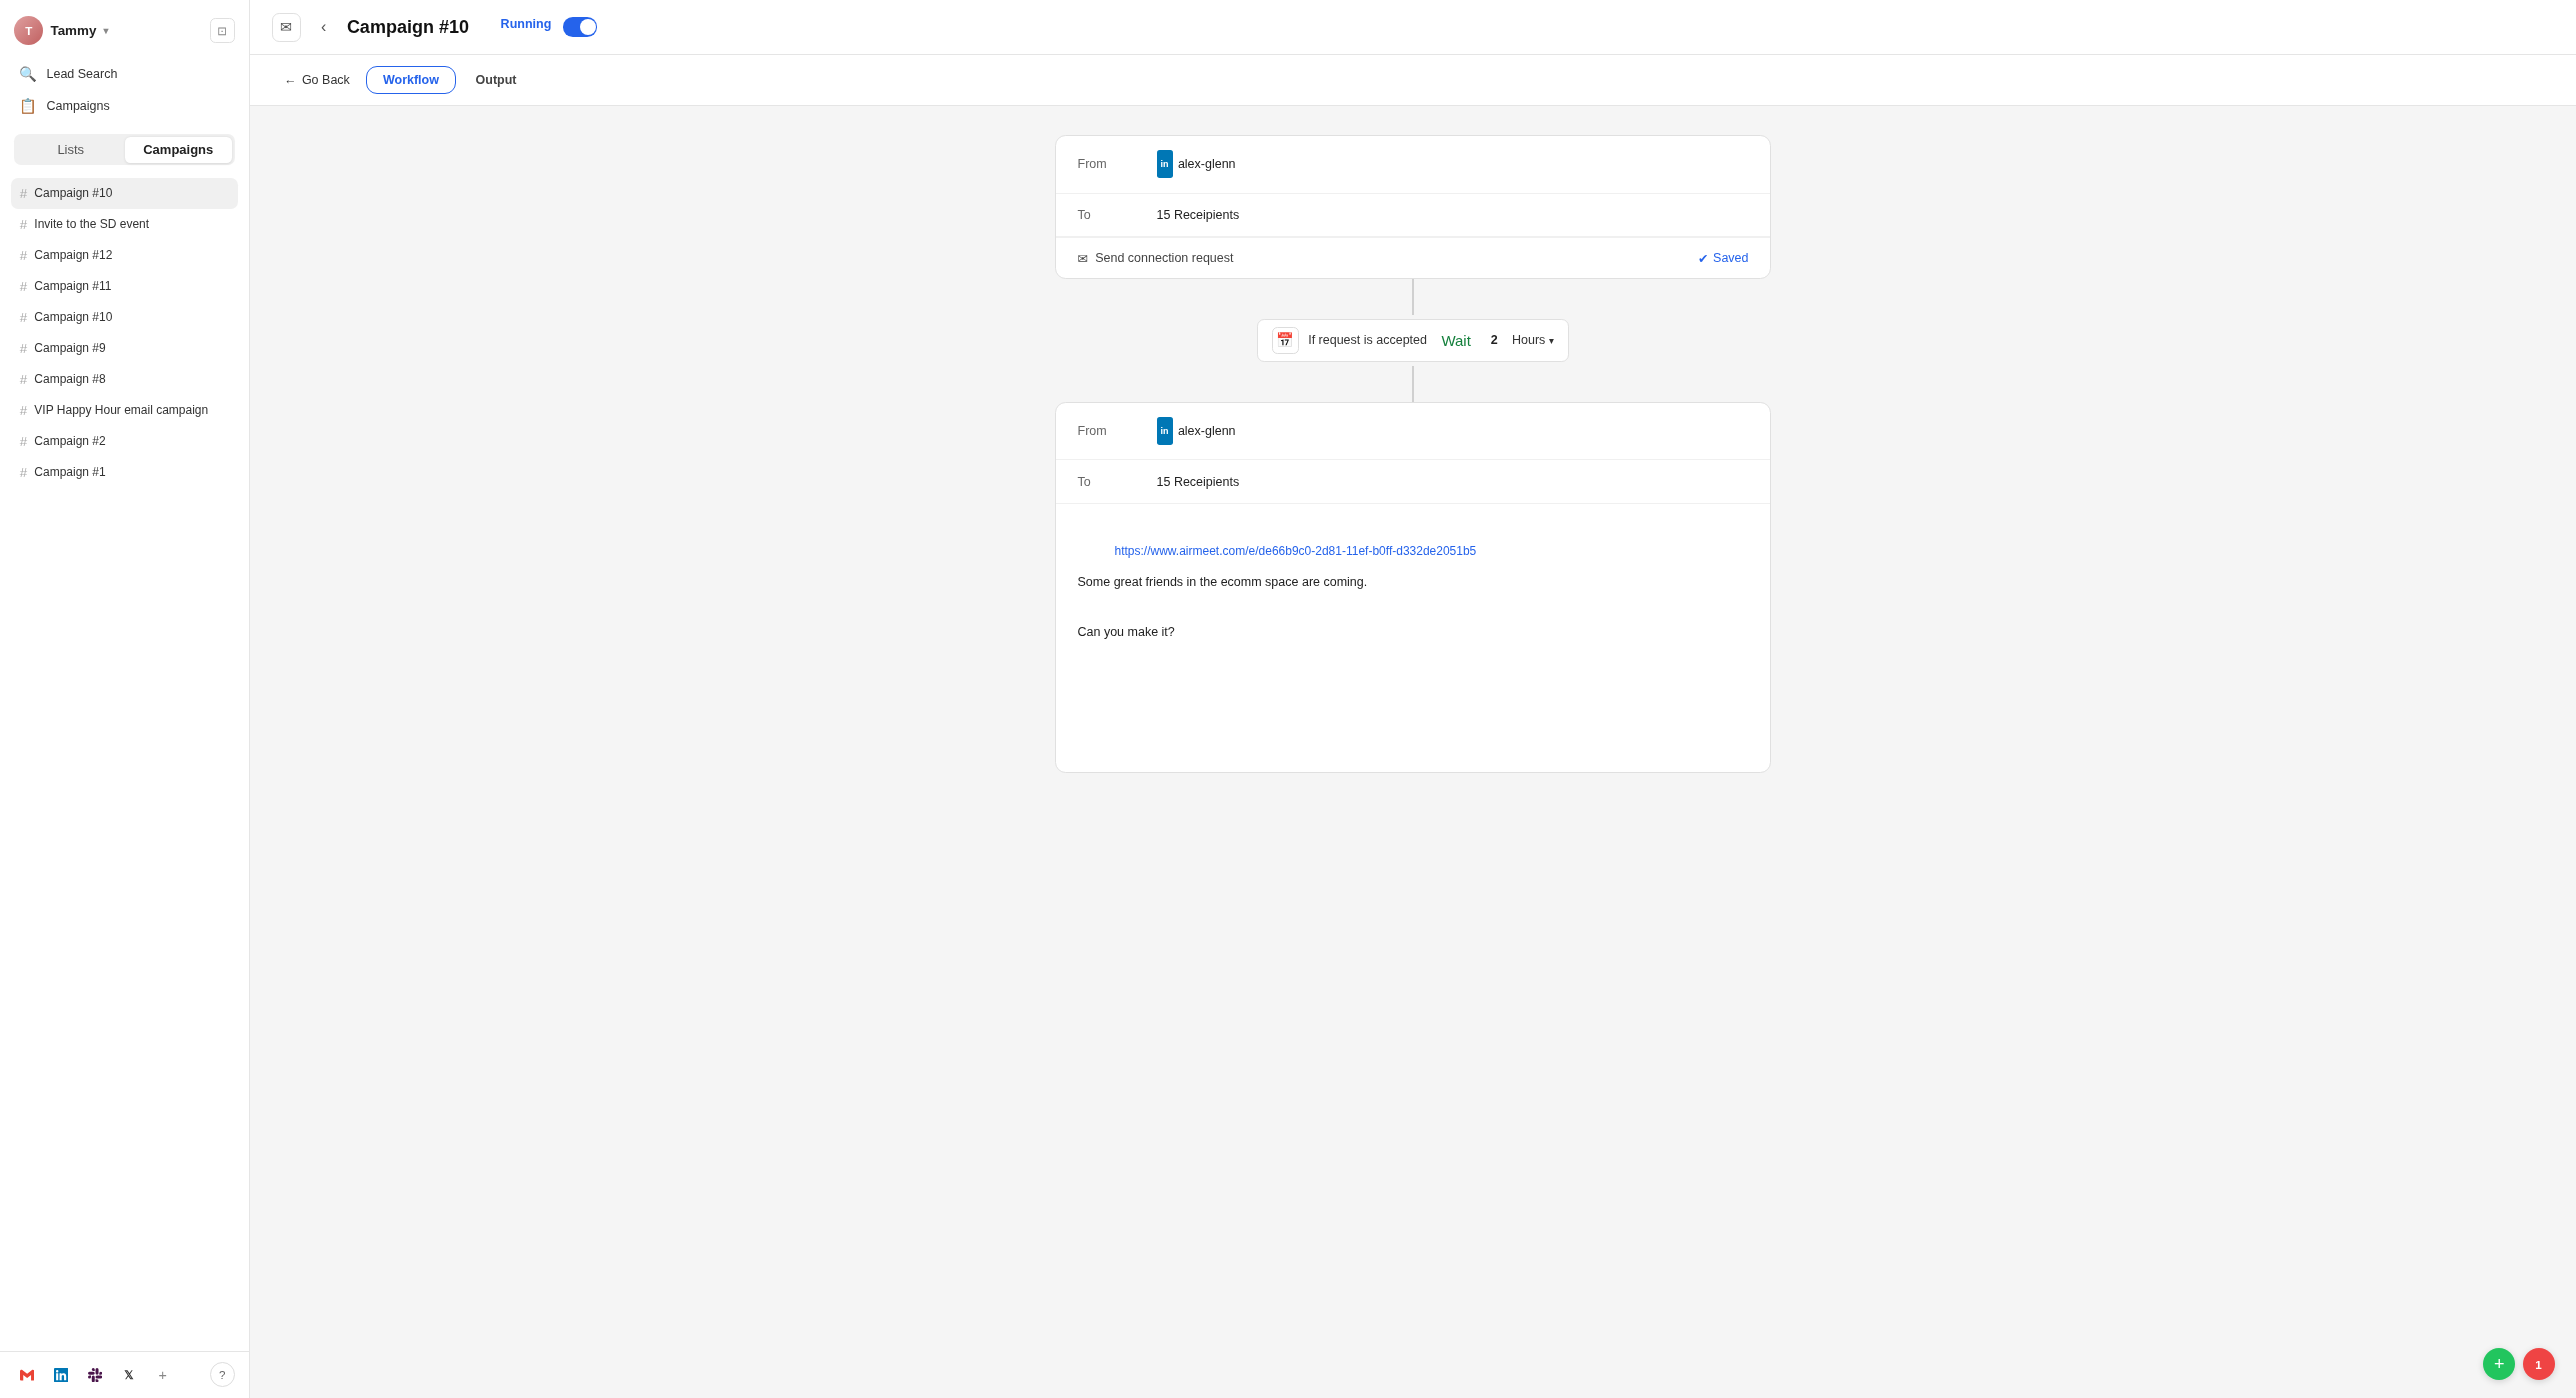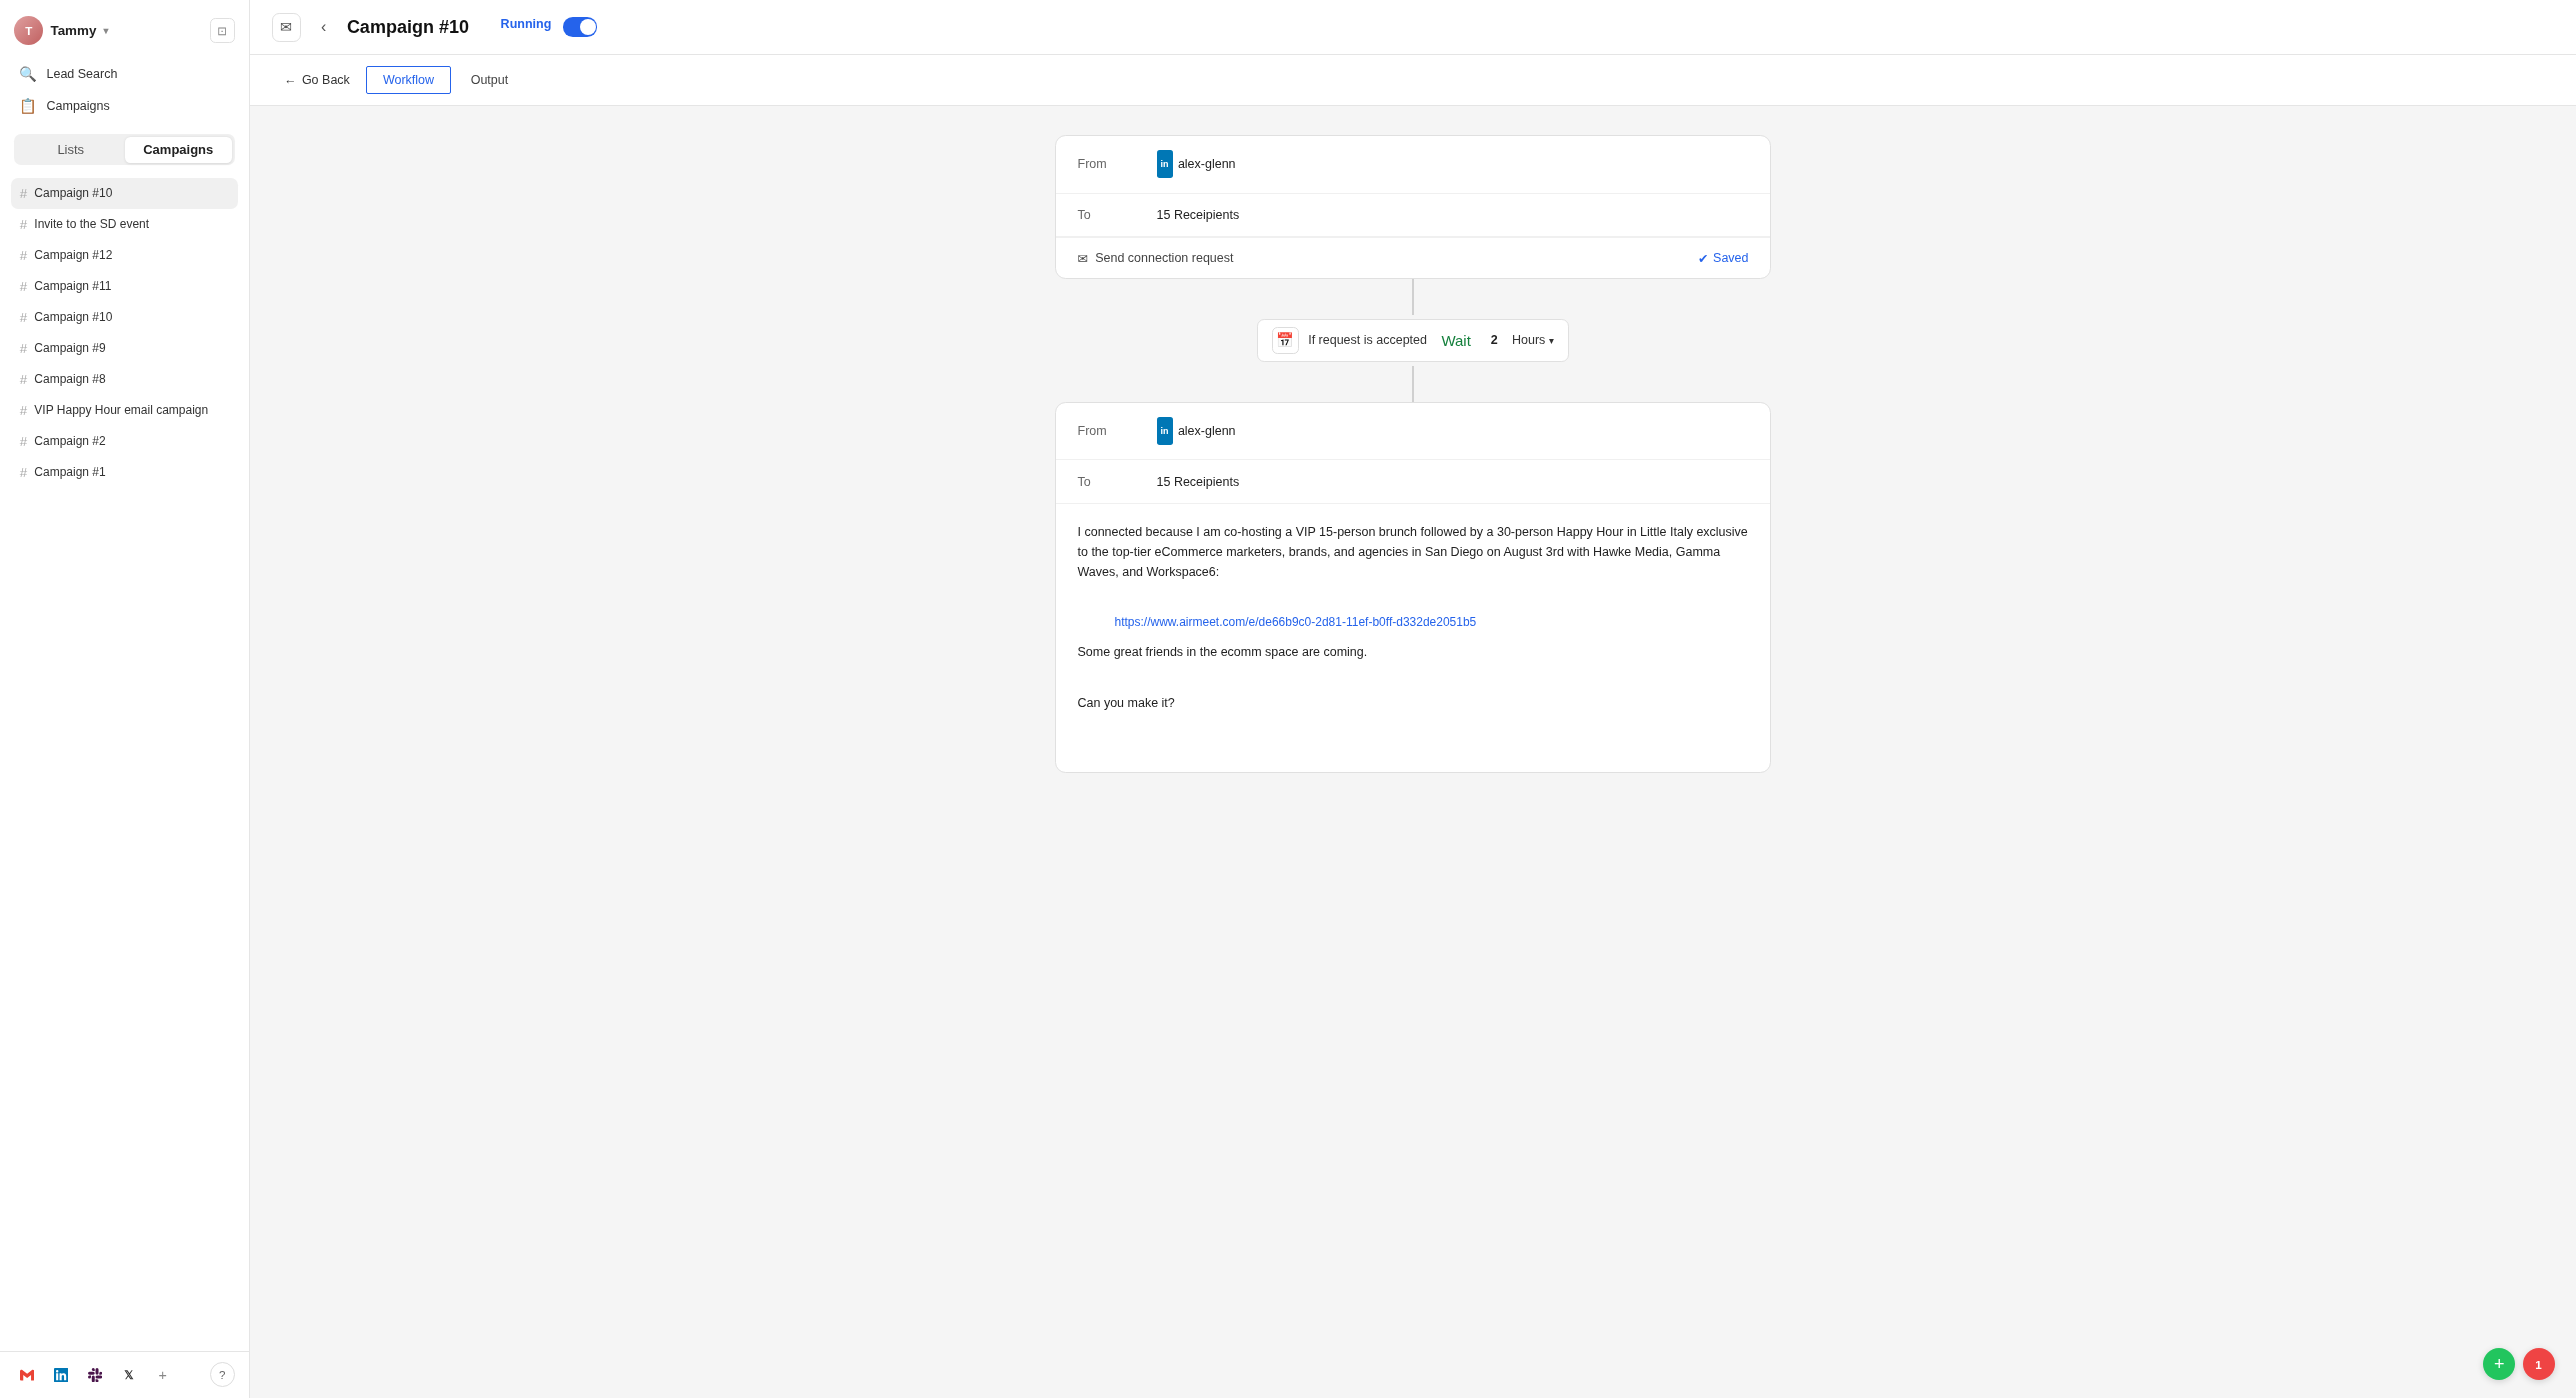--- a/index.html
+++ b/index.html
@@ -172,23 +172,23 @@
       border-bottom: 0.9px solid #e5e5e5;
     }
     .go-back-btn {
       display: flex; align-items: center; gap: 5.4px;
       padding: 6.3px 12.5px;
       cursor: pointer; font-size: 12.5px; color: #333;
       font-weight: 500;
     }
     .subtab {
       padding: 6.3px 16px;
-      border-radius: 2px;
+      border-radius: 11px;
       cursor: pointer; font-size: 12.5px; color: #444;
-      font-weight: 400;
+      font-weight: 700;
     }
     .subtab.active {
       background: #fff; color: #2563eb;
       border: 1.3px solid #2563eb;
     }
 
     
     .workflow-canvas {
       flex: 1;
       overflow-y: auto;
@@ -524,21 +524,20 @@
           <span>alex-glenn</span>
         </div>
       </div>
       <div class="card-row">
         <div class="card-row-label">To</div>
         <div class="card-row-value">
           <span>15 Receipients</span>
         </div>
       </div>
       <div class="message-body">
-        <p>I connected because I am co-hosting a VIP 15-person brunch followed by a 30-person Happy Hour in Little Italy exclusive to the top-tier eCommerce marketers, brands, and agencies in San Diego on August 3rd with Hawke Media, Gamma Waves, and Workspace6:</p>
         <br>
         <a class="message-link" href="#">https://www.airmeet.com/e/de66b9c0-2d81-11ef-b0ff-d332de2051b5</a>
         <p>Some great friends in the <span class="underline-red">ecomm</span> space are coming.</p>
         <br>
         <p>Can you make it?</p>
       </div>
     </div>
 
   </div>
 </div>

